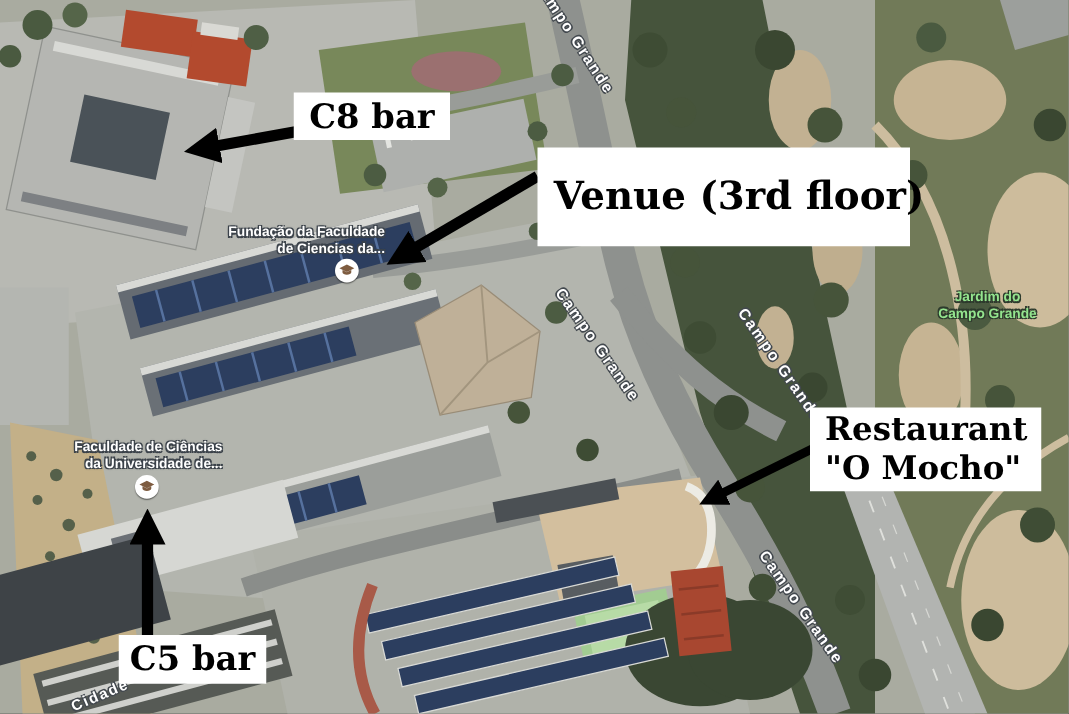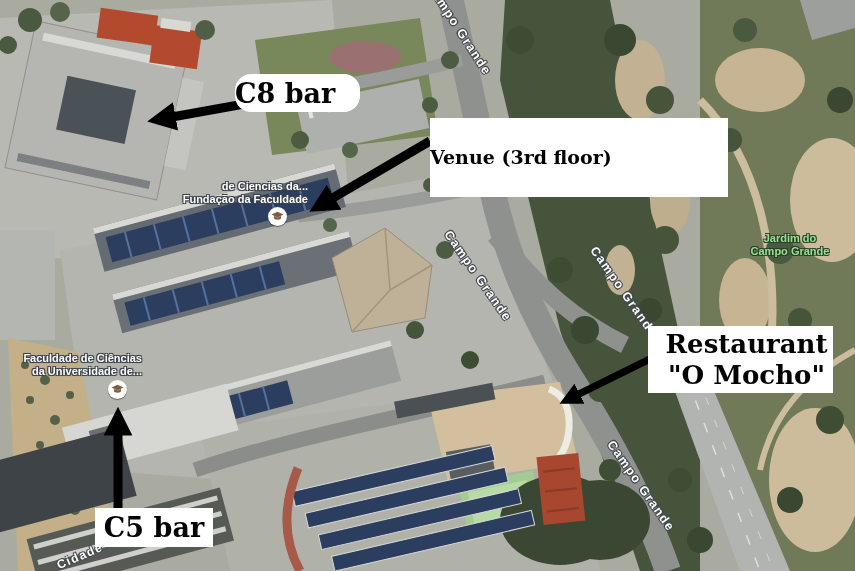--- a/index.html
+++ b/index.html
@@ -6,33 +6,33 @@
   #stage{position:relative;width:855px;height:571px;overflow:hidden;
          font-family:"Liberation Sans",sans-serif;background:#a9aba0;}
   #basemap{position:absolute;left:0;top:0;width:855px;height:571px;display:block;}
   #arrows{position:absolute;left:0;top:0;width:855px;height:571px;pointer-events:none;}
 
   
   .callout{position:absolute;background:#fff;color:#000;
            font-family:"DejaVu Serif","Liberation Serif",serif;font-weight:700;
            display:flex;flex-direction:column;justify-content:center;
            box-sizing:border-box;white-space:nowrap;}
-  .co-c8{left:235px;top:74px;width:125px;height:38px;font-size:27px;align-items:flex-start;border-radius:16px;}
-  .co-venue{left:430px;top:118px;width:298px;height:79px;font-size:19px;
-            line-height:35px;align-items:flex-start;}
+  .co-c8{left:235px;top:74px;width:125px;height:38px;font-size:27px;align-items:center;}
+  .co-venue{left:430px;top:118px;width:298px;height:79px;font-size:31px;
+            line-height:35px;padding-left:13px;align-items:flex-start;}
   .co-rest{left:648px;top:326px;width:185px;height:67px;font-size:26px;
-           line-height:31px;padding-left:12px;align-items:center;}
+           line-height:31px;padding-left:12px;align-items:flex-start;}
   .co-c5{left:62px;top:508px;width:118px;height:39px;font-size:27px;align-items:center;margin-left:33px;}
 
   
   .glabel{position:absolute;color:#fff;font-size:11px;font-weight:700;line-height:13px;
           text-shadow:-1px -1px 0 #3b424a,1px -1px 0 #3b424a,-1px 1px 0 #3b424a,
                       1px 1px 0 #3b424a,0 0 2px #3b424a;}
   .poi1{left:150px;top:180px;width:158px;text-align:right;}
-  .poi2{left:0px;top:352px;width:142px;text-align:right;}
+  .poi2{left:0px;top:352px;width:142px;text-align:right;padding-left:36px;}
   .parklabel{left:729px;top:232px;width:122px;text-align:center;color:#94e48e;
              text-shadow:-1px -1px 0 #2c3a2c,1px -1px 0 #2c3a2c,-1px 1px 0 #2c3a2c,
                          1px 1px 0 #2c3a2c;}
   .roadlabel{position:absolute;color:#fff;font-size:12.5px;font-weight:600;
              letter-spacing:1.5px;white-space:nowrap;width:110px;text-align:center;
              text-shadow:-1px -1px 0 #43494f,1px -1px 0 #43494f,-1px 1px 0 #43494f,
                          1px 1px 0 #43494f;}
   .rl-top{left:404px;top:22px;transform:rotate(57deg);}
   .rl-mid{left:423px;top:269px;transform:rotate(55deg);}
   .rl-right{left:569px;top:285px;transform:rotate(55deg);}
@@ -236,22 +236,22 @@
   <div class="roadlabel rl-right">Campo Grande</div>
   <div class="roadlabel rl-bottom">Campo Grande</div>
   <div class="roadlabel rl-cidade">Cidade</div>
 
   <div class="glabel parklabel">
     <div>Jardim do</div>
     <div>Campo Grande</div>
   </div>
 
   <div class="glabel poi1">
+    <div>Fundação da Faculdade</div>
     <div>de Ciencias da...</div>
-    <div>Fundação da Faculdade</div>
   </div>
   <div class="poi-icon pi1">
     <svg viewBox="0 0 24 24">
         <path fill="#7e5c40" d="M12 3 L23 8.5 L12 14 L1 8.5 Z M5.5 11.2 v3.6 c0 1.8 2.9 3.2 6.5 3.2 s6.5 -1.4 6.5 -3.2 v-3.6 l-6.5 3.2 z"></path>
       </svg>
   </div>
 
   <div class="glabel poi2">
     <div>Faculdade de Ciências</div>
     <div>da Universidade de...</div>

